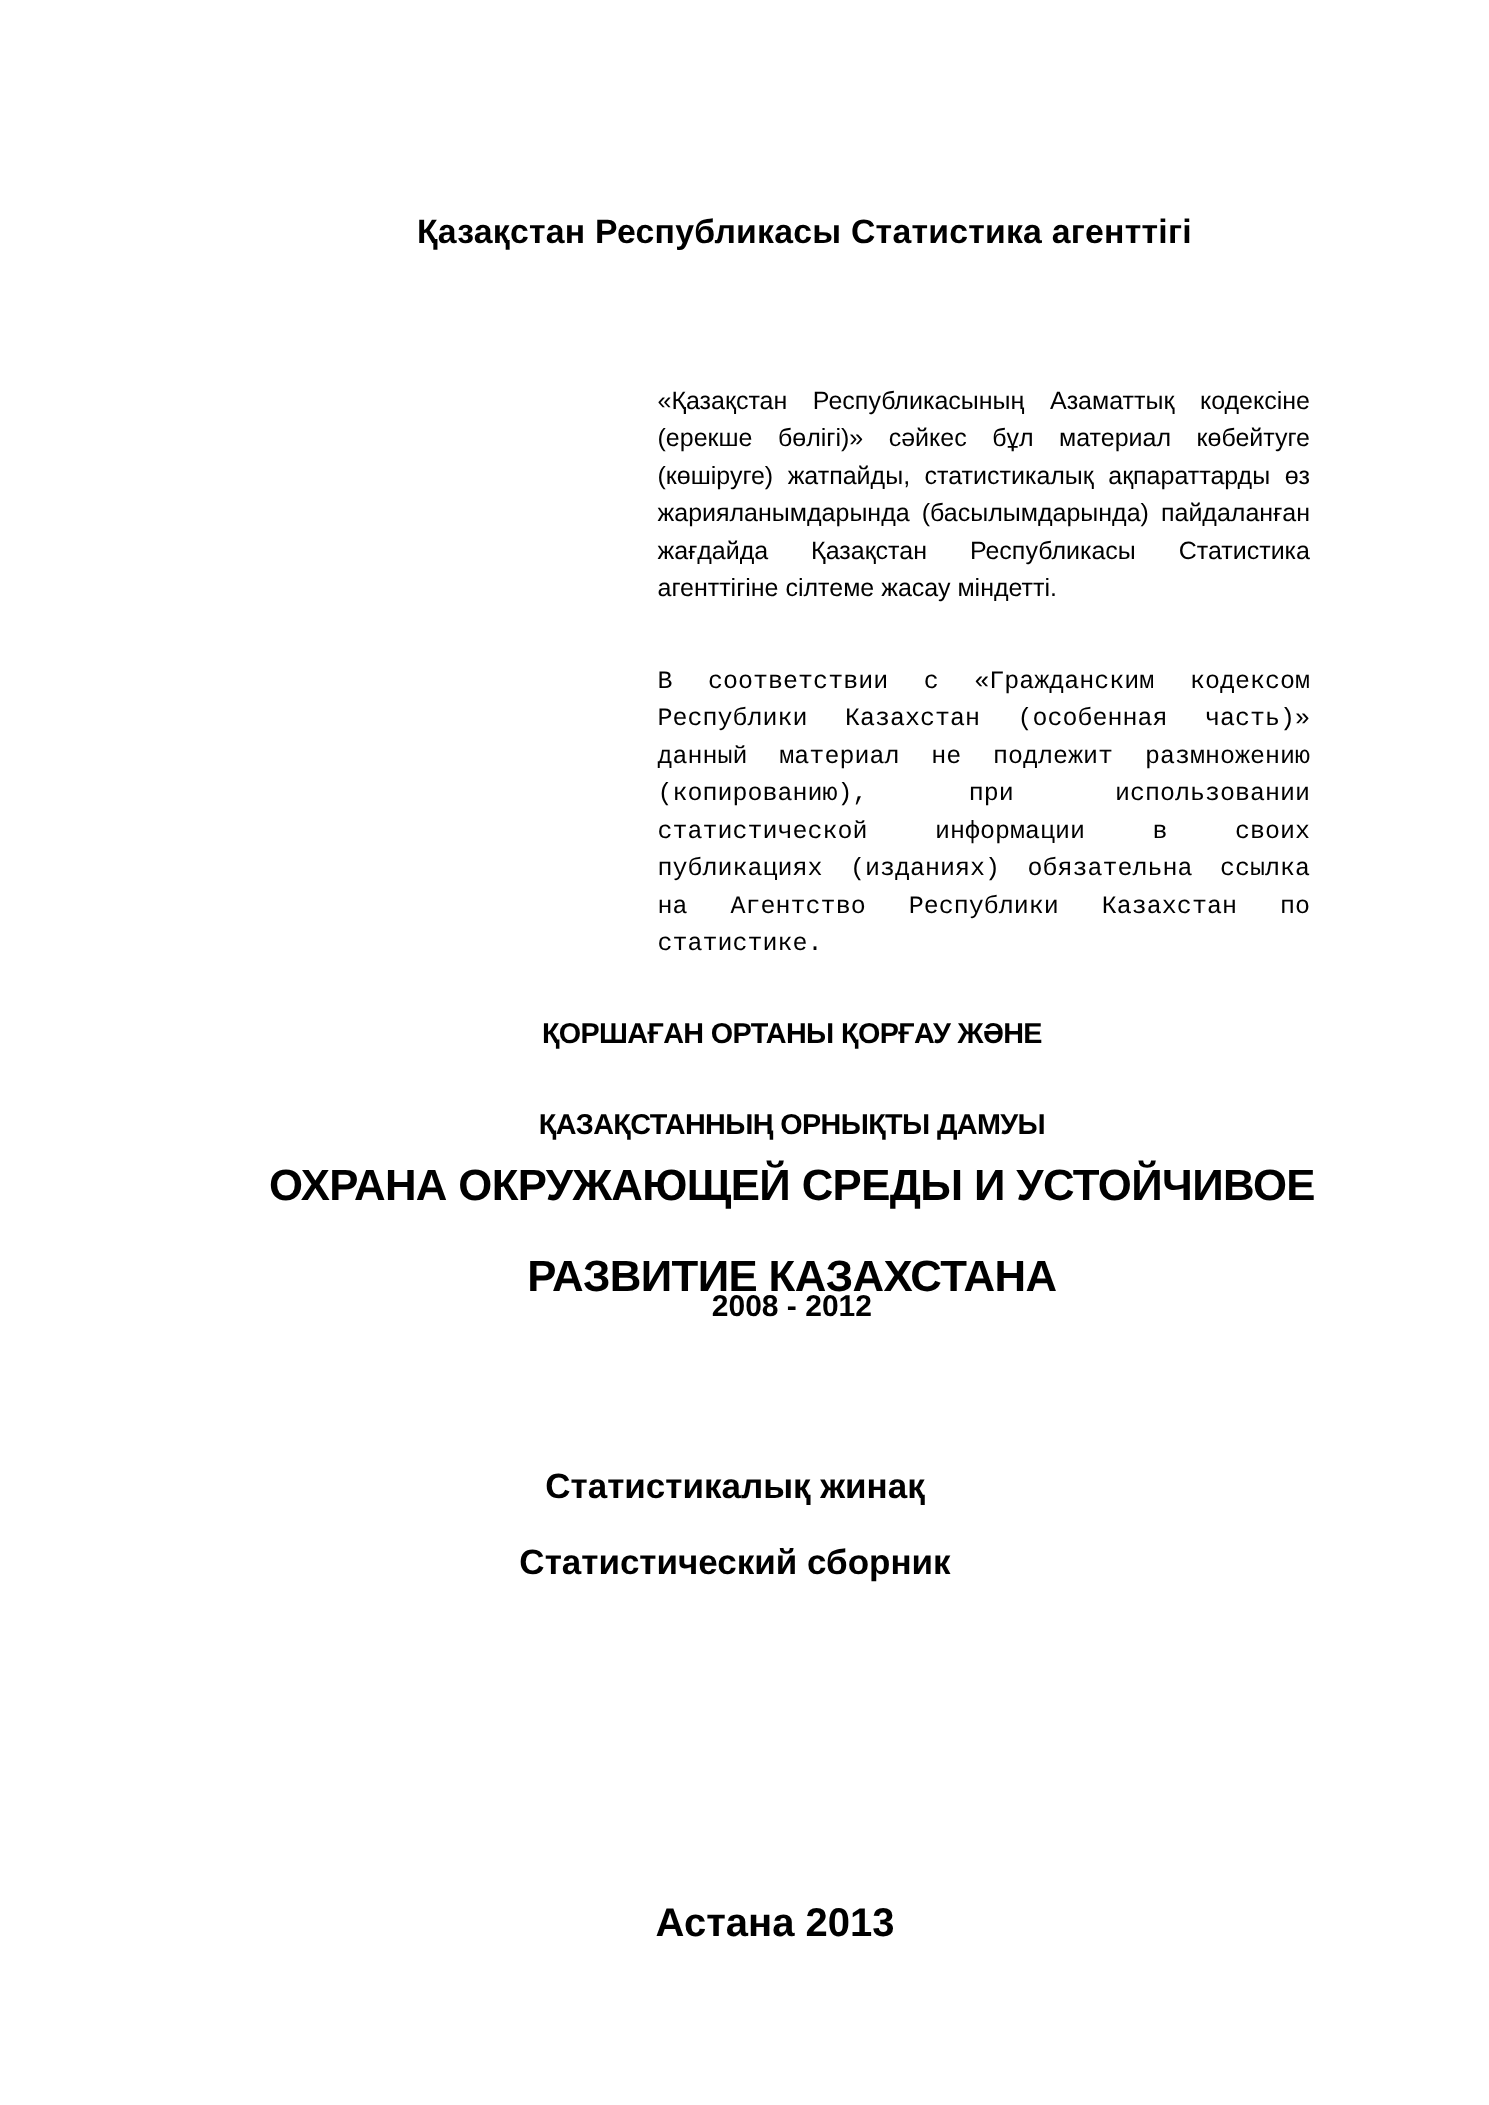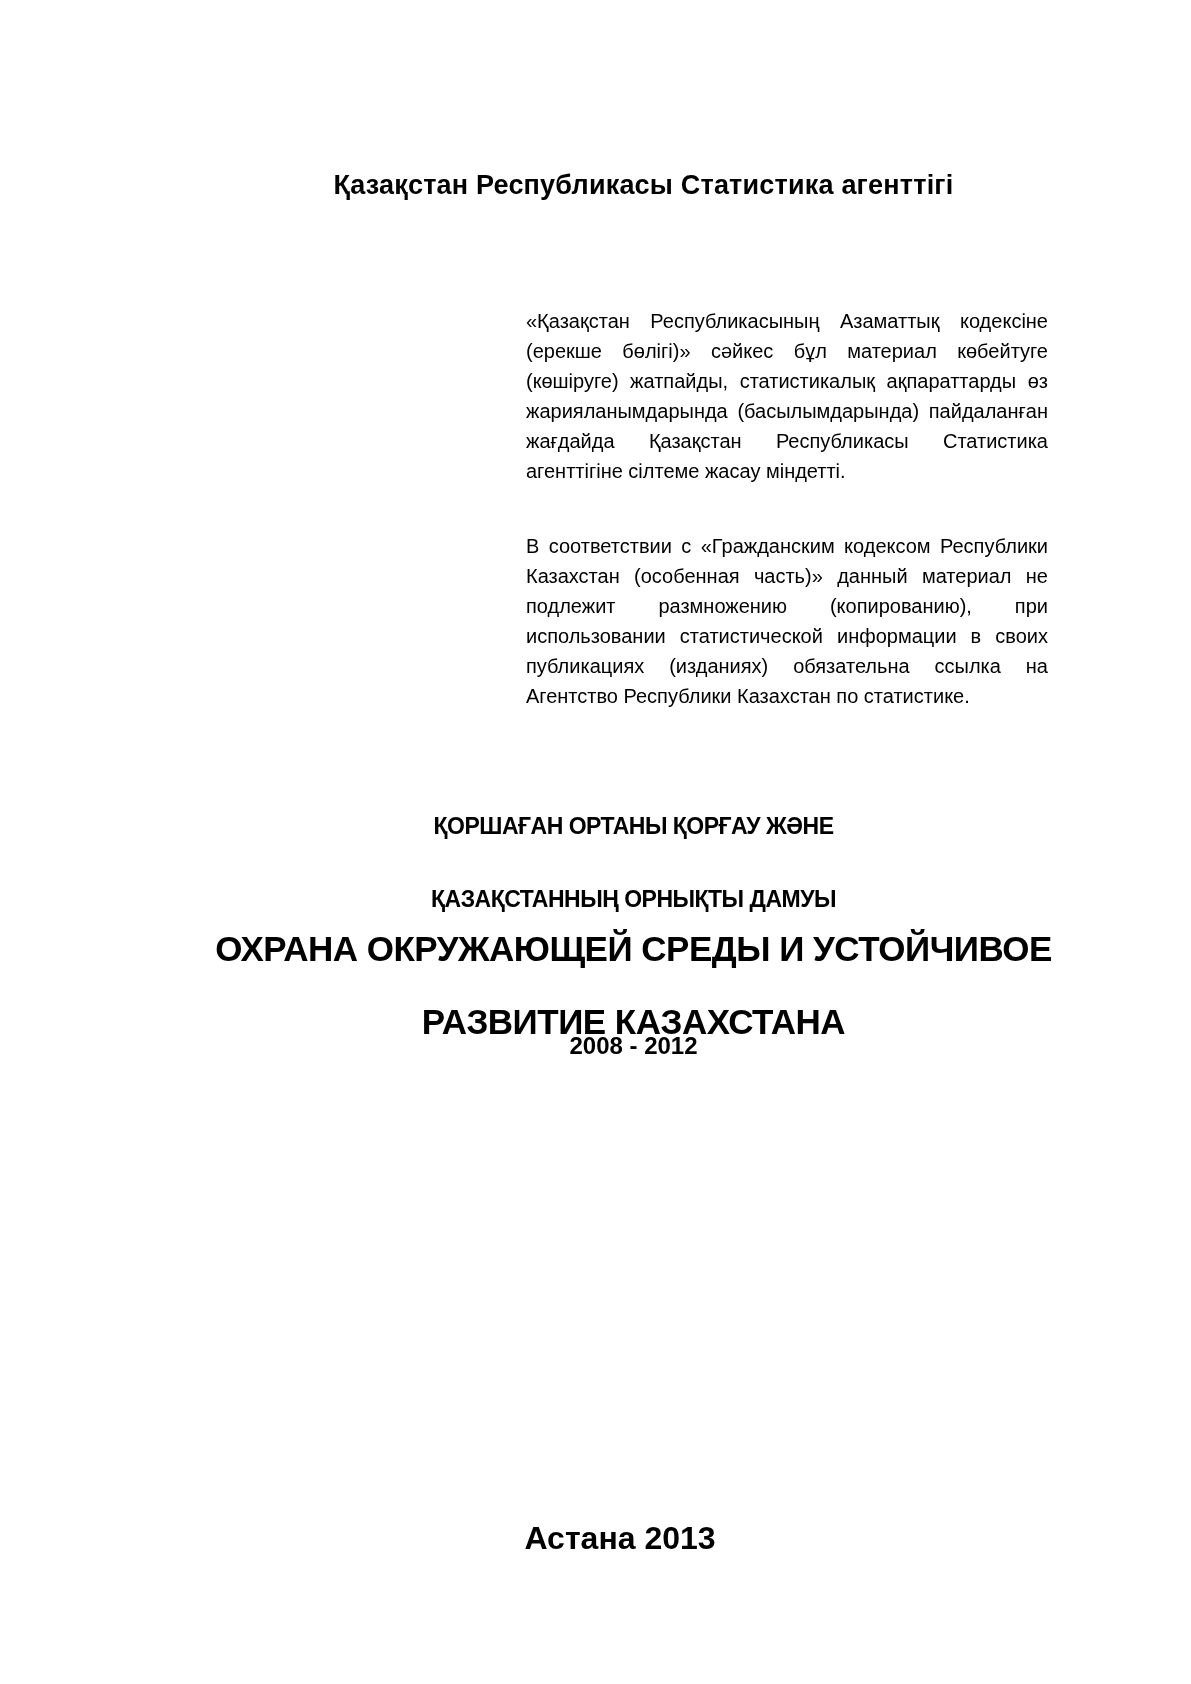--- a/index.html
+++ b/index.html
@@ -30,20 +30,21 @@
     top: 250px;
     left: 470px;
     width: 578px;
     font-size: 20px;
     line-height: 30px;
     text-align: justify;
     text-align-last: left;
   }
   .copyright p + p {
     margin-top: 17px;
+    font-family: Liberation Mono, monospace;
   }
   .title-kz {
     position: absolute;
     top: 748px;
     left: 20px;
     width: 1171px;
     text-align: center;
     font-size: 23px;
     line-height: 45px;
     font-weight: bold;
@@ -106,16 +107,20 @@
     <div>ҚАЗАҚСТАННЫҢ ОРНЫҚТЫ ДАМУЫ</div>
   </div>
 
   <div class="title-ru">
     <div>ОХРАНА ОКРУЖАЮЩЕЙ СРЕДЫ И УСТОЙЧИВОЕ</div>
     <div>РАЗВИТИЕ КАЗАХСТАНА</div>
   </div>
 
   <div class="years">2008 - 2012</div>
 
+  <div class="subtitle">
+    <div>Статистикалық жинақ</div>
+    <div>Статистический сборник</div>
+  </div>
 
   <div class="imprint">Астана 2013</div>
 
 </div>
 
 </body></html>

